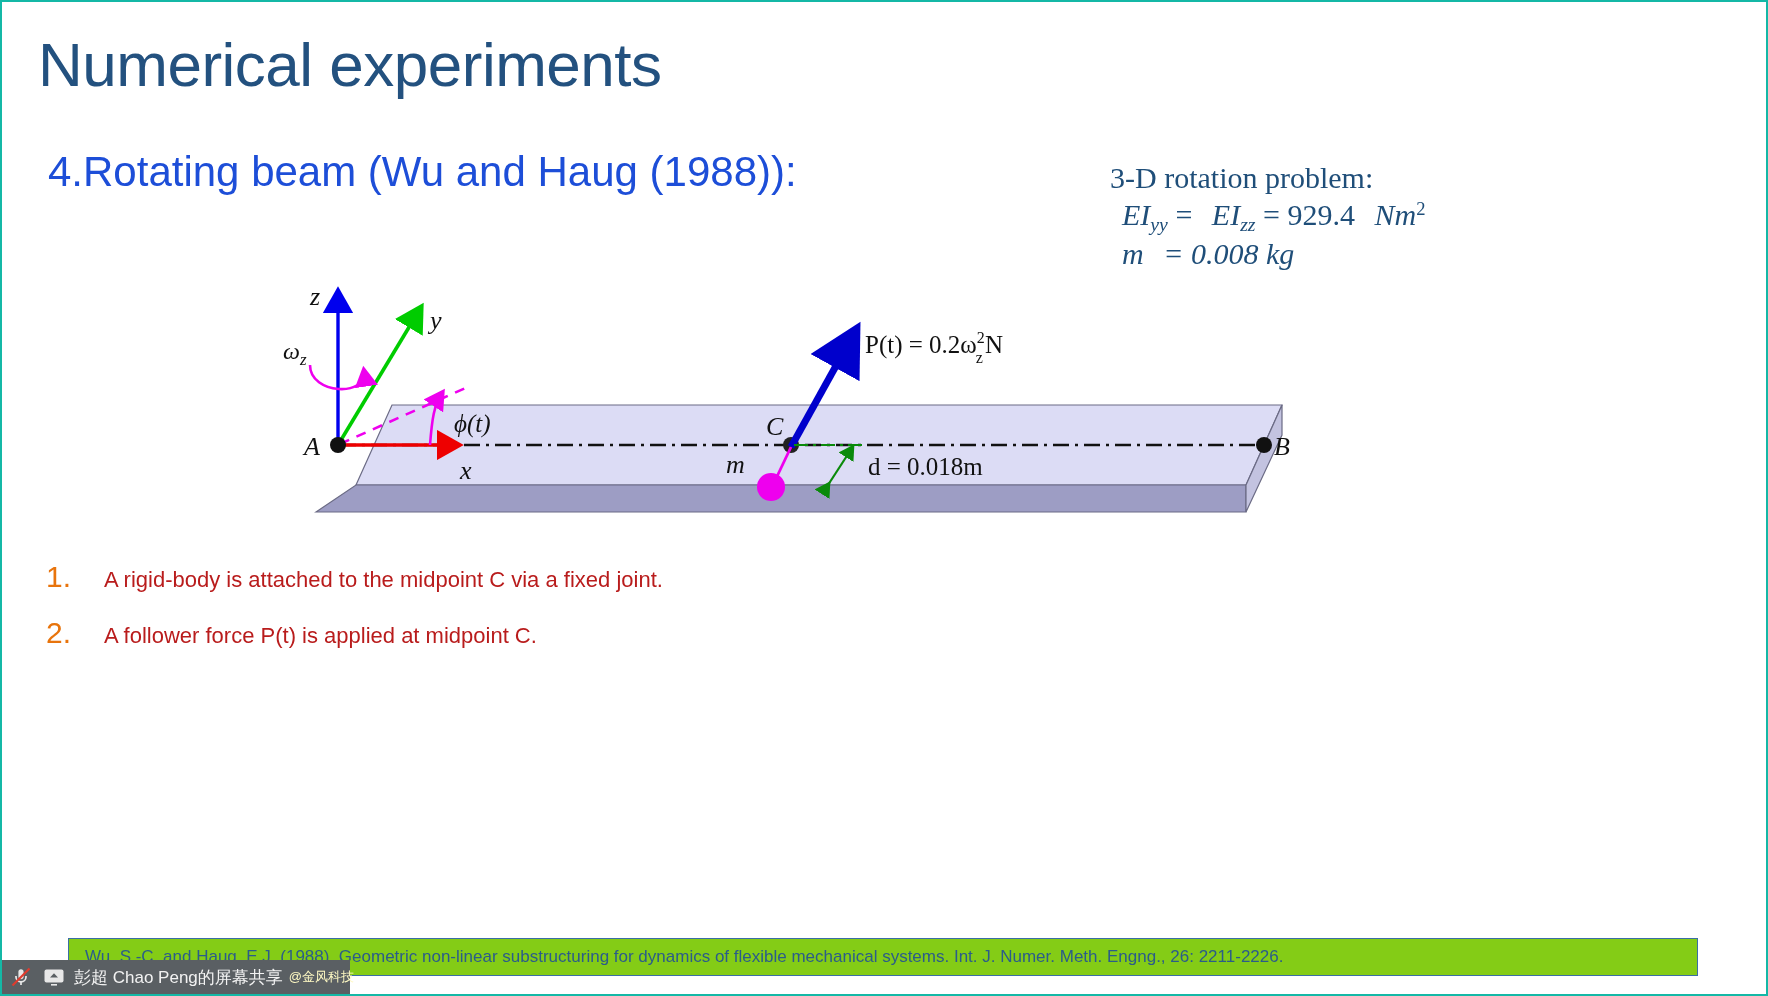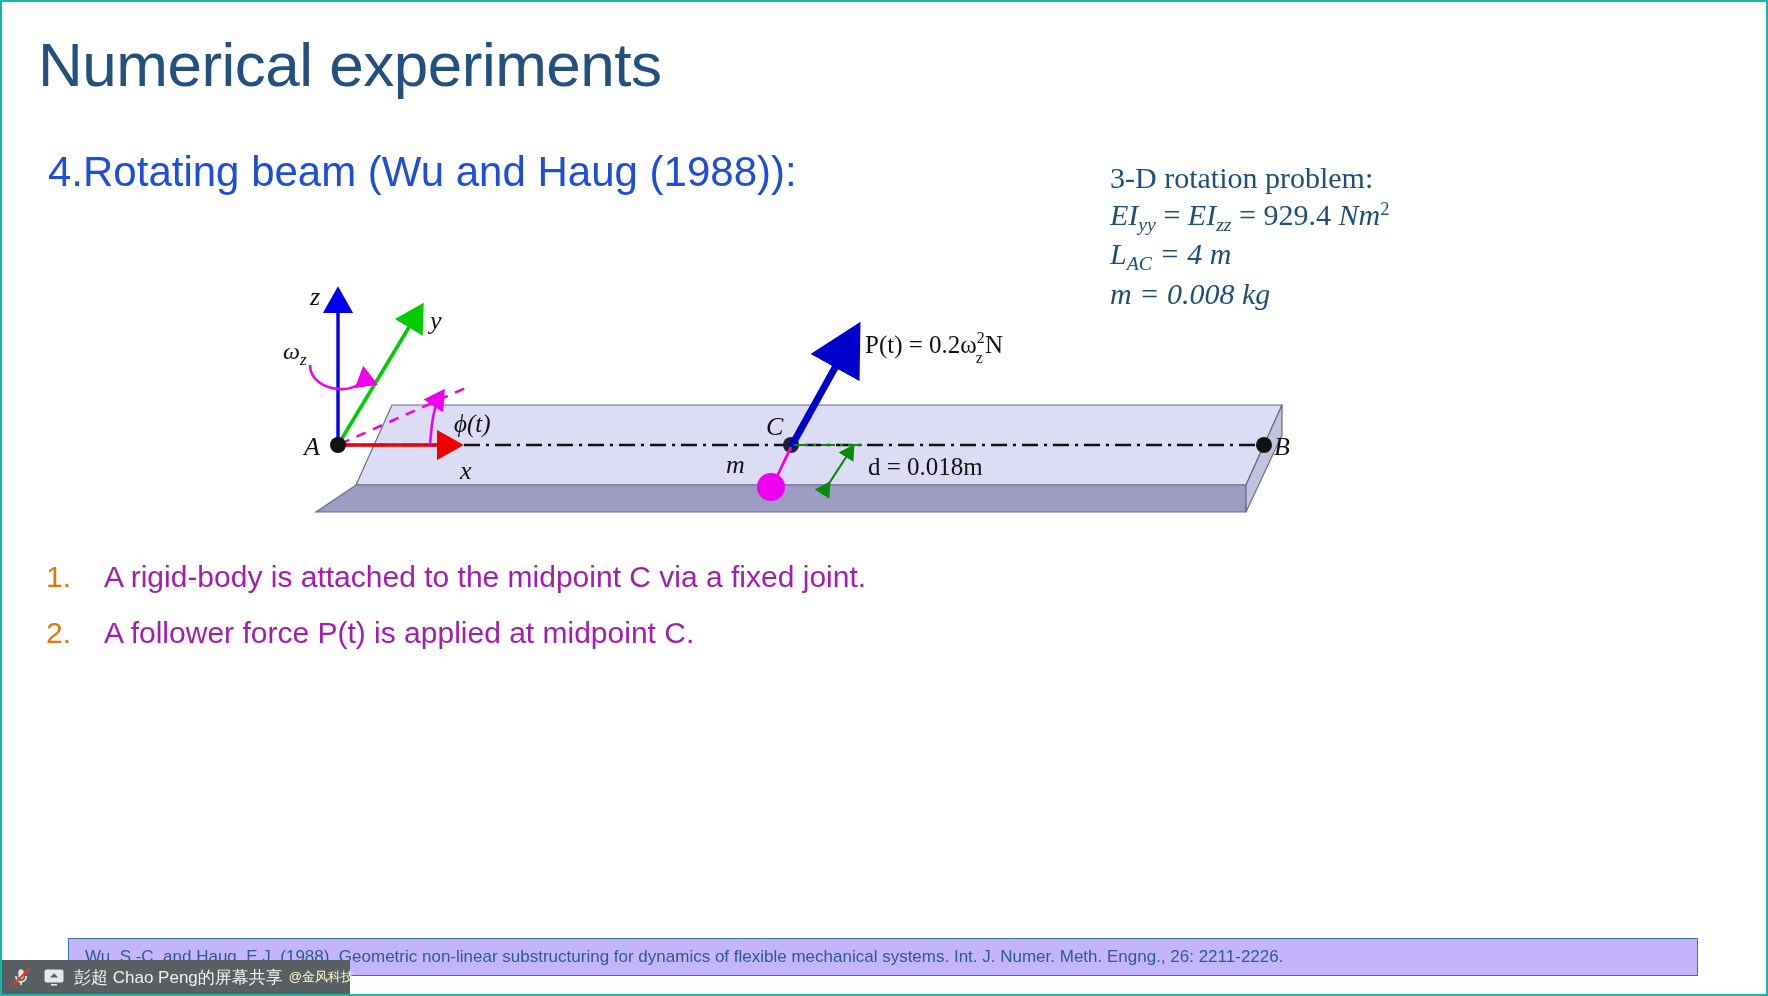--- a/index.html
+++ b/index.html
@@ -55,21 +55,21 @@
     position: absolute;
     left: 1108px;
     top: 158px;
     color: #1f4e79;
     font-family: "Liberation Serif", serif;
     font-size: 30px;
     line-height: 1.22;
     white-space: nowrap;
   }
   #params .pline { display: block; }
-  #params .it { font-style: italic; }
+  #params .it { font-style: italic; margin-left: 12px; }
   #params sub {
     font-size: 0.66em;
     font-style: italic;
     vertical-align: -0.32em;
   }
   #params sup {
     font-size: 0.62em;
     vertical-align: 0.52em;
   }
 
@@ -96,36 +96,36 @@
     margin-bottom: 22px;
   }
   .bullet-num {
     width: 58px;
     flex: 0 0 58px;
     color: #E8740C;
     font-size: 30px;
     font-family: "Liberation Sans", sans-serif;
   }
   .bullet-text {
-    color: #a21caf;
-    font-size: 30px;
+    color: #b91c1c;
+    font-size: 22px;
     font-family: "Liberation Sans", sans-serif;
     white-space: nowrap;
   }
 
   
   #citation-box {
     position: absolute;
     left: 66px;
     top: 936px;
     width: 1630px;
     height: 38px;
     border: 1px solid #3b6ea5;
     box-sizing: border-box;
-    background: #c4b5fd;
+    background: #84cc16;
     display: flex;
     align-items: center;
   }
   #citation-text {
     padding-left: 16px;
     font-size: 17px;
     color: #2b5c8a;
     font-family: "Liberation Sans", sans-serif;
     white-space: nowrap;
   }
@@ -181,21 +181,20 @@
 
 <div id="slide">
 
   <div id="slide-title">Numerical experiments</div>
 
   <div id="subheading">4.Rotating beam (Wu and Haug (1988)):</div>
 
   <div id="params">
     <span class="pline">3-D rotation problem:</span>
     <span class="pline"><span class="it">EI</span><sub>yy</sub><span> = </span><span class="it">EI</span><sub>zz</sub><span> = 929.4 </span><span class="it">Nm</span><sup>2</sup></span>
-    <span class="pline"><span class="it">L</span><sub>AC</sub><span class="it"> = 4 m</span></span>
     <span class="pline"><span class="it">m</span><span class="it"> = 0.008 kg</span></span>
   </div>
 
   <div id="figure">
     <svg width="1030" height="260" viewBox="0 0 1030 260" xmlns="http://www.w3.org/2000/svg">
       <defs>
         <marker id="ar-z" markerWidth="9" markerHeight="9" refX="6" refY="4.5" orient="auto">
           <path d="M0,0 L8,4.5 L0,9 z" fill="#0000ee"></path>
         </marker>
         <marker id="ar-y" markerWidth="9" markerHeight="9" refX="6" refY="4.5" orient="auto">

